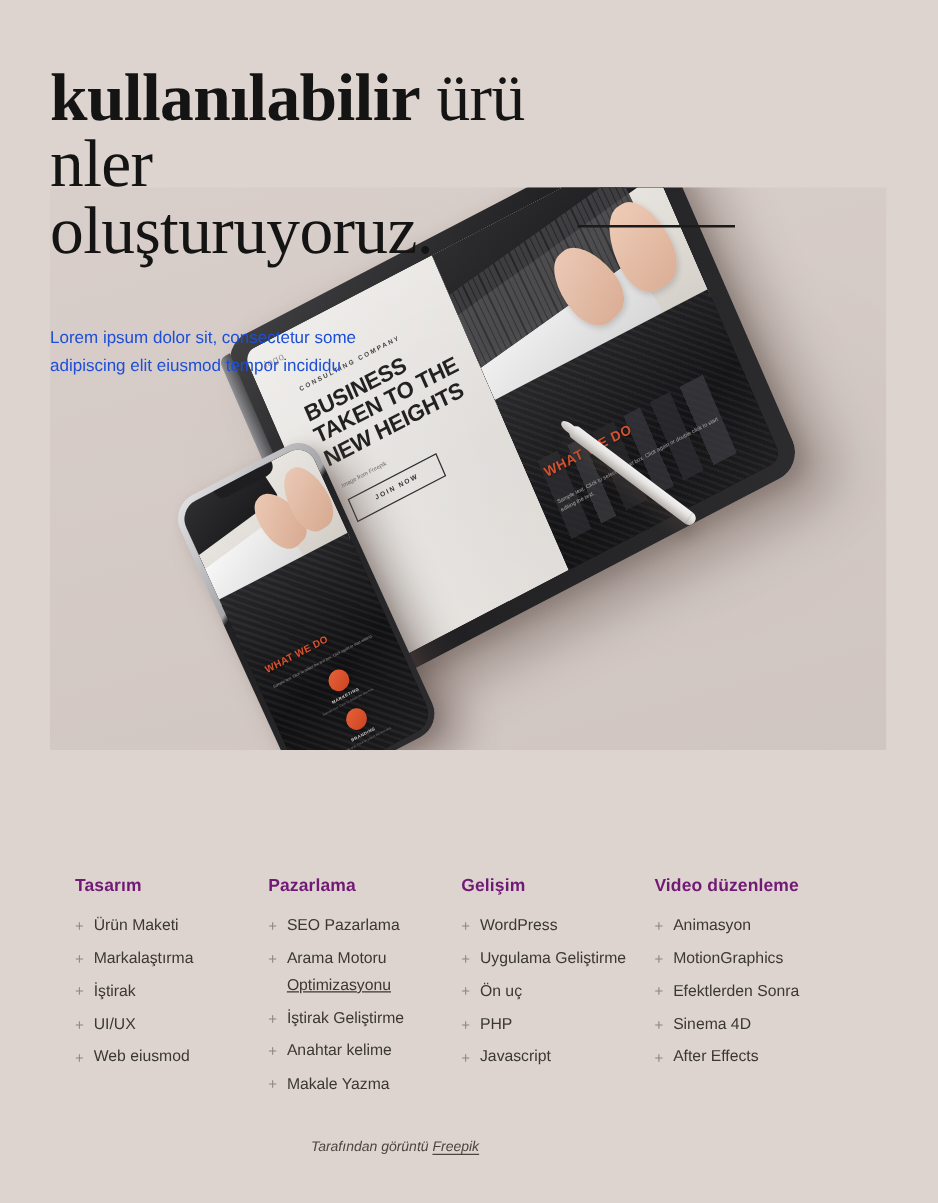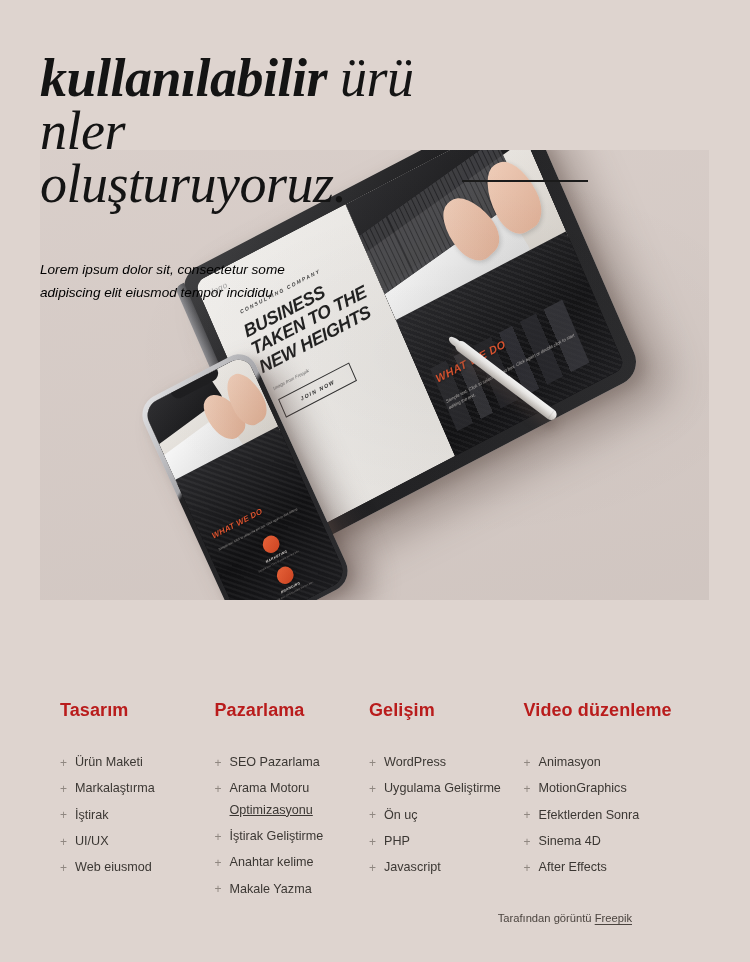--- a/index.html
+++ b/index.html
@@ -25,21 +25,20 @@
     height: 962px;
     background: #ded4cf;
     overflow: hidden;
   }
 
   
   .hero {
     position: relative;
     width: 678px;
     height: 660px;
-    font-style: italic;
   }
 
   
   .hero-photo {
     position: absolute;
     left: 40px;
     top: 150px;
     width: 669px;
     height: 450px;
     background: #d7ccc7;
@@ -421,44 +420,44 @@
     z-index: 11;
   }
 
   .lede {
     position: absolute;
     left: 40px;
     top: 259px;
     width: 290px;
     font-size: 13.6px;
     line-height: 1.68;
-    color: #000000;
+    color: #1d4ed8;
     z-index: 11;
   }
 
   
   .cols {
     position: absolute;
     left: 0;
     top: 700px;
     width: 750px;
     padding: 0 60px;
     display: flex;
     gap: 0;
   }
 
   .col { width: 167px; }
   .col:last-child { width: 180px; }
 
   .col-title {
-    font-size: 18px;
+    font-size: 14px;
     font-weight: 700;
-    color: #b91c1c;
+    color: #701a75;
     letter-spacing: 0.1px;
-    margin-bottom: 35px;
+    margin-bottom: 18px;
     white-space: nowrap;
   }
 
   .col-list { list-style: none; }
 
   .col-item {
     position: relative;
     padding-left: 15px;
     font-size: 12.6px;
     line-height: 1.1;
@@ -482,23 +481,24 @@
     margin-top: -5px;
     text-decoration: underline;
   }
 
   
   .credit {
     position: absolute;
     left: 0;
     top: 912px;
     width: 632px;
-    text-align: right;
+    text-align: center;
     font-size: 11.2px;
     color: #4b443f;
+    font-style: italic;
   }
   .credit a {
     color: #4b443f;
     text-decoration: underline;
     text-underline-offset: 2px;
   }
 </style>
 </head>
 <body>
 

